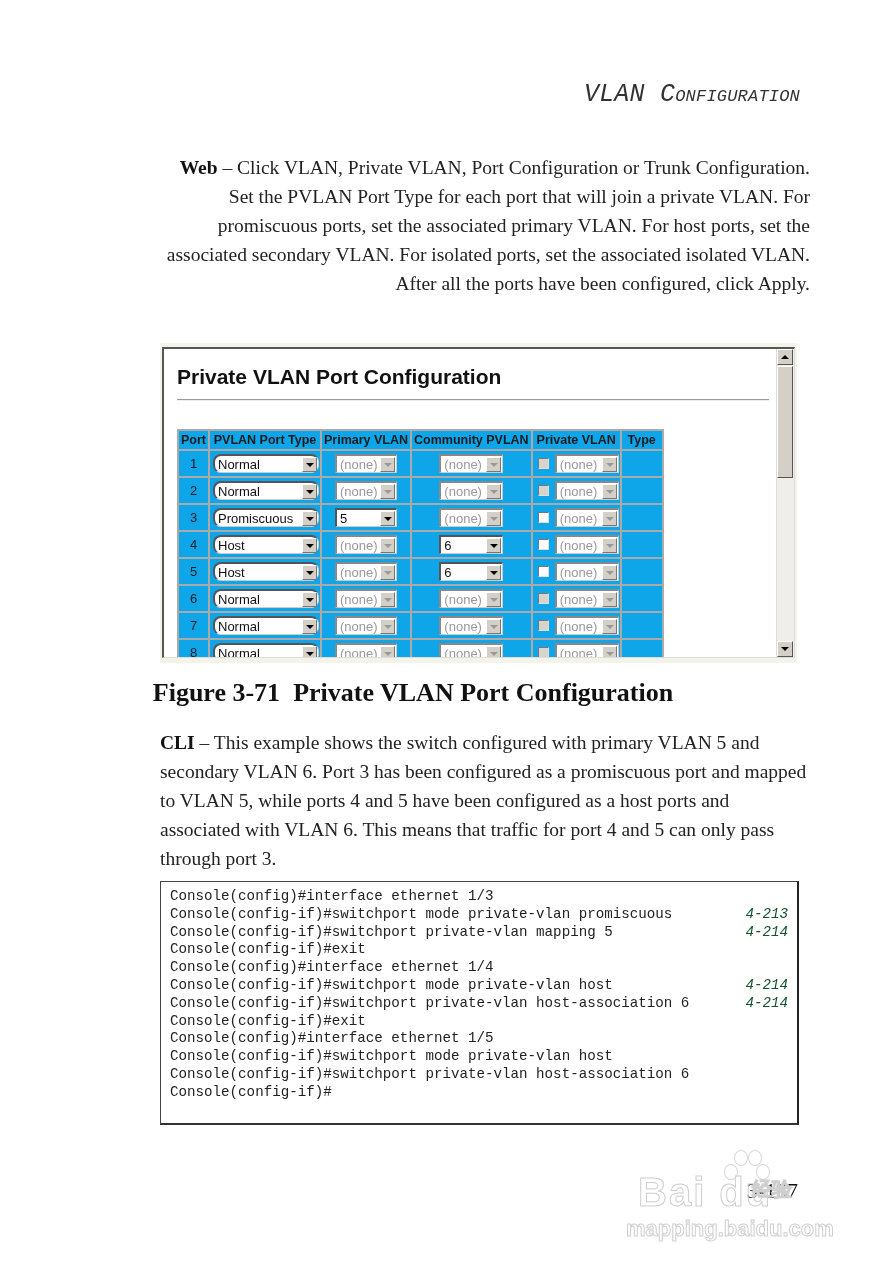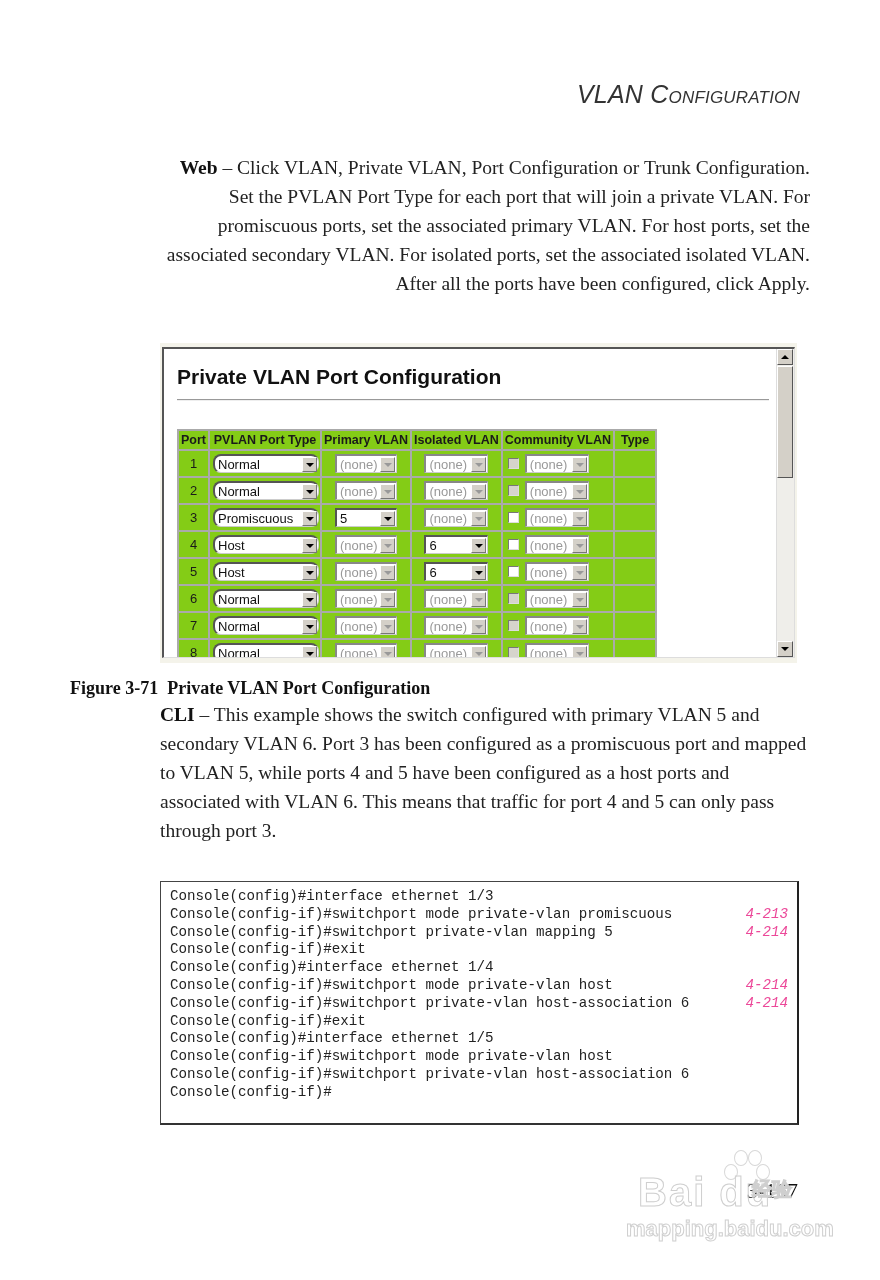--- a/index.html
+++ b/index.html
@@ -3,31 +3,31 @@
 <meta charset="utf-8">
 <style>
   html, body { margin: 0; padding: 0; }
   body {
     width: 880px; height: 1280px; position: relative; overflow: hidden;
     background: #ffffff; color: #1a1a1a;
     font-family: "Liberation Serif", "DejaVu Serif", serif;
   }
   .running-header {
     position: absolute; top: 80px; right: 80px;
-    font-family: Liberation Sans, sans-serif; font-style: italic;
+    font-family: Liberation Mono, monospace; font-style: italic;
     font-size: 25px; color: #333; letter-spacing: 0.2px;
   }
   .running-header .sc { font-size: 17px; text-transform: uppercase; }
   .para {
     position: absolute; left: 160px; width: 650px;
     font-size: 19.5px; line-height: 29px; color: #222;
   }
   .para b { font-weight: bold; color: #111; }
   #p-web { top: 153px; text-align: right; }
-  #p-cli { top: 700px; }
+  #p-cli { top: 728px; }
 
   
   .shot {
     position: absolute; left: 160px; top: 343px; width: 637px; height: 320px;
     background: #f4f3ea; box-sizing: border-box;
   }
   .shot-inner {
     position: absolute; left: 2px; top: 4px; right: 2px; bottom: 5px;
     background: #fff;
     border-left: 2px solid #555; border-top: 2px solid #555;
@@ -43,21 +43,21 @@
     position: absolute; left: 13px; top: 50px; width: 592px; height: 0;
     border-top: 1px solid #999; border-bottom: 1px solid #eee;
   }
   table.pv {
     position: absolute; left: 13px; top: 80px;
     border-collapse: separate; border-spacing: 0;
     border: 1px solid #aaa;
     font-family: "Liberation Sans", "DejaVu Sans", sans-serif; font-size: 13px;
   }
   table.pv th, table.pv td {
-    border: 1px solid #aaa; padding: 0 1px; height: 25px; background: #84cc16;
+    border: 1px solid #aaa; padding: 0 1px; height: 25px; background: #0ea5e9;
   }
   table.pv th { font-weight: bold; font-size: 12.5px; height: 18px; white-space: nowrap; padding: 0 2px; }
   table.pv td.port { text-align: center; width: 26px; font-size: 13px; }
   .sel {
     display: inline-flex; align-items: center; justify-content: space-between;
     height: 19px; box-sizing: border-box; vertical-align: middle;
     border-left: 2px solid #555; border-top: 2px solid #555;
     border-right: 1px solid #ccc; border-bottom: 1px solid #ccc;
     background: #fff; font-size: 13px; color: #111; padding-left: 3px;
   }
@@ -107,38 +107,38 @@
     content: ""; position: absolute; left: 3px; top: 5px;
     border-left: 4px solid transparent; border-right: 4px solid transparent; border-top: 4px solid #000;
   }
   .vscroll .thumb {
     position: absolute; left: 0; top: 17px; width: 16px; height: 112px; background: #d4d0c8;
     border-right: 1px solid #555; border-bottom: 1px solid #555;
     border-left: 1px solid #fff; border-top: 1px solid #fff; box-sizing: border-box;
   }
 
   .caption {
-    position: absolute; left: 0; width: 756px; top: 678px; 
-    font-weight: bold; font-size: 18px; color: #111;
+    position: absolute; left: 0; width: 756px; top: 678px; text-align: center;
+    font-weight: bold; font-size: 26px; color: #111;
   }
   .caption span { margin-left: 70px; }
 
   .cli-box {
     position: absolute; left: 160px; top: 881px; width: 639px; height: 244px;
     box-sizing: border-box;
     border: 1px solid #444; border-right: 2px solid #222; border-bottom: 2px solid #333;
     background: #fff; padding: 6px 0 0 9px;
   }
   .cli-line {
     position: relative; height: 17.8px; white-space: pre;
     font-family: "Liberation Mono", "DejaVu Sans Mono", monospace; font-size: 14.2px; color: #222;
     line-height: 17.8px;
   }
   .cli-line .ref {
-    position: absolute; right: 9px; top: 0; font-style: italic; color: #ec4899;
+    position: absolute; right: 9px; top: 0; font-style: italic; color: #14532d;
   }
 
   .page-num {
     position: absolute; right: 82px; top: 1178px; font-size: 22px; color: #111;
     font-family: "Liberation Serif", serif;
   }
   .watermark {
     position: absolute; left: 622px; top: 1150px; width: 210px; height: 100px;
     color: #e4e4e4; font-family: "Liberation Sans", sans-serif;
     pointer-events: none;
@@ -164,22 +164,22 @@
   <div class="shot-inner">
     <div class="panel-title">Private VLAN Port Configuration</div>
     <div class="panel-rule"></div>
 
     <table class="pv">
       <thead>
         <tr>
           <th>Port</th>
           <th>PVLAN Port Type</th>
           <th>Primary VLAN</th>
-          <th>Isolated VLAN</th>
-          <th>Community VLAN</th>
+          <th>Community PVLAN</th>
+          <th>Private VLAN</th>
           <th>Type</th>
         </tr>
       </thead>
       <tbody id="pv-body">
           <tr>
             <td class="port">1</td>
             <td><span class="sel w-type">
                 <span>Normal</span>
                 <span class="arrow"></span>
               </span></td>

